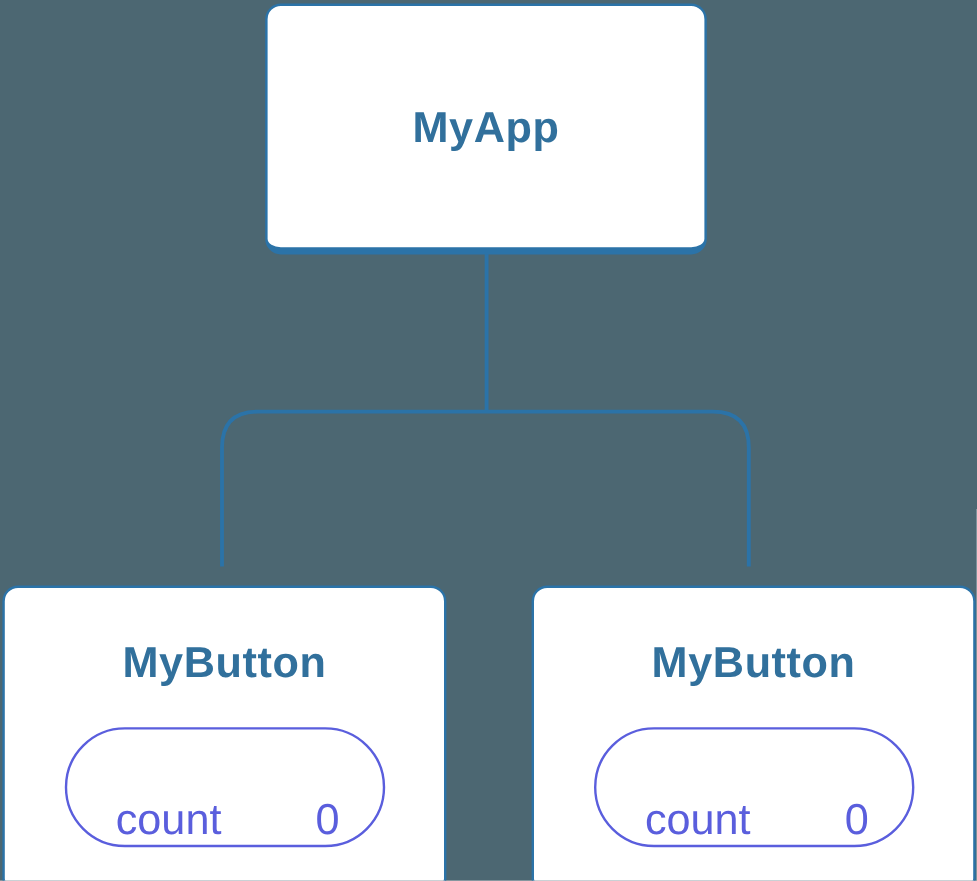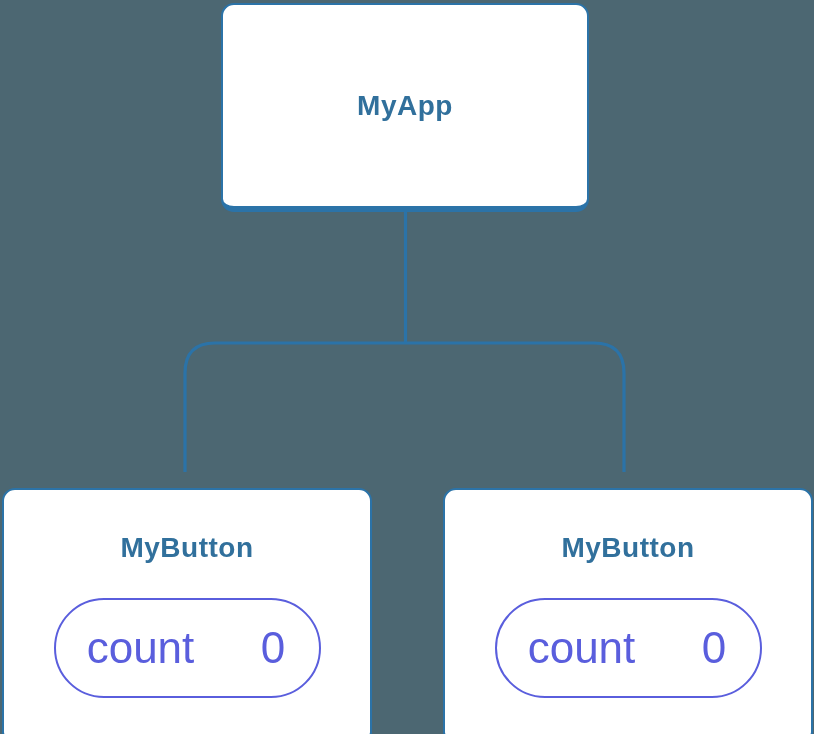--- a/index.html
+++ b/index.html
@@ -49,38 +49,38 @@
     top: 488px;
     width: 370px;
     height: 257px;
     justify-content: flex-start;
     padding-top: 44px;
   }
   .node.child.left  { left: 2px; }
   .node.child.right { left: 443px; }
   .node-title {
     color: var(--title, #31709c);
-    font-size: 28px;
+    font-size: 36px;
     font-weight: bold;
     letter-spacing: 0.5px;
     line-height: 1;
     white-space: nowrap;
   }
   .state-pill {
     box-sizing: border-box;
     margin-top: 36px;
     width: 267px;
     height: 100px;
     border: 2px solid var(--pill, #5a5edd);
     border-radius: 50px;
     display: flex;
-    align-items: center;
+    align-items: flex-end;
     overflow: hidden;
     color: var(--pill, #5a5edd);
-    font-size: 44px;
+    font-size: 36px;
   }
   .pill-key {
     flex: 1;
     display: flex;
     align-items: center;
     justify-content: center;
   }
   .pill-divider {
     width: 2px;
     background: var(--pill, #5a5edd);

